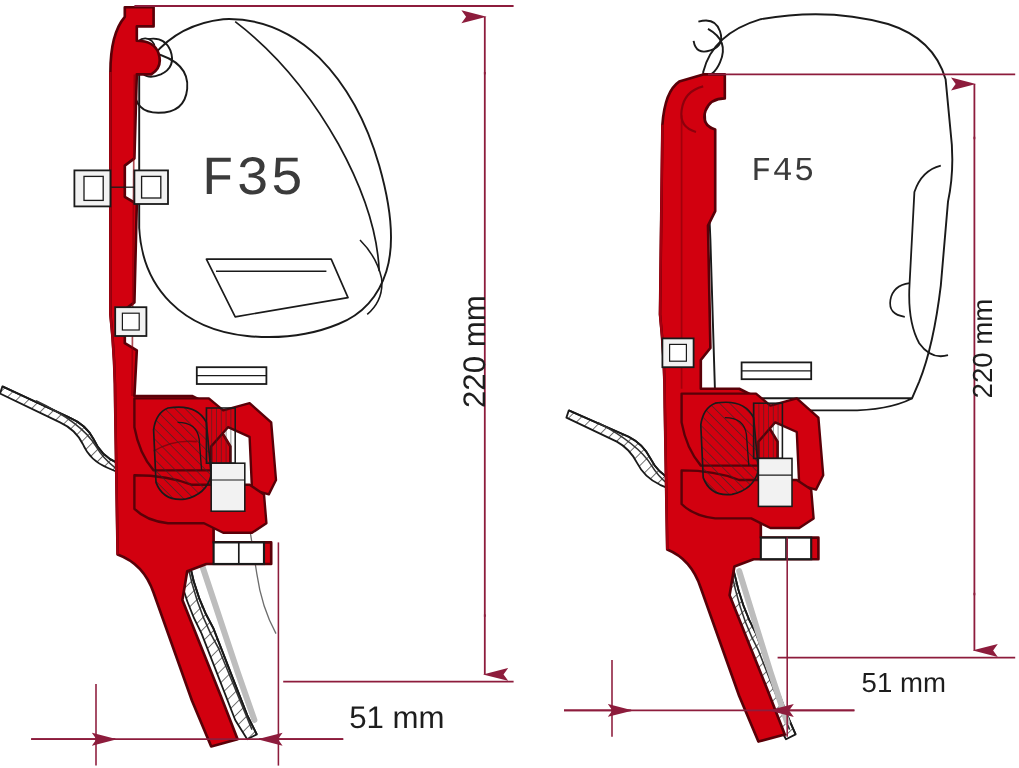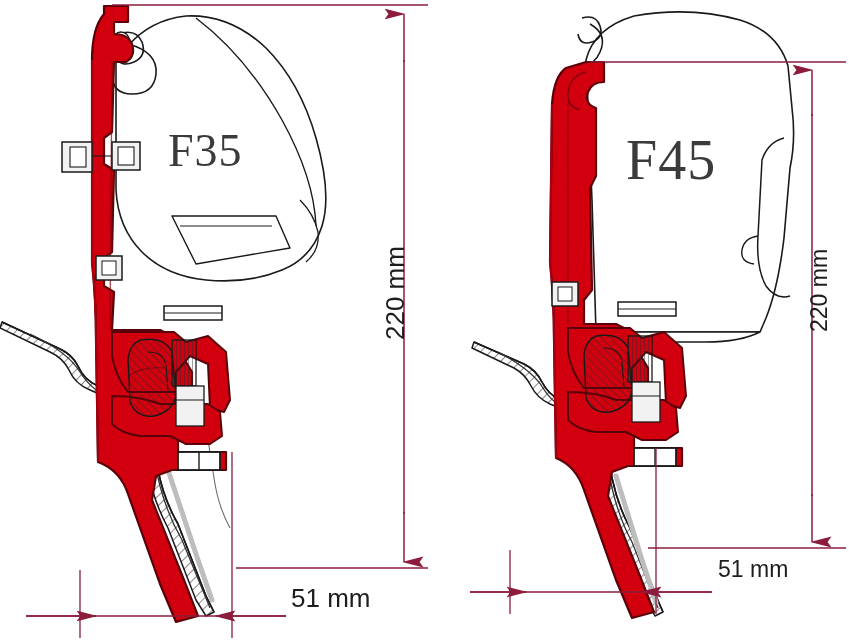--- a/index.html
+++ b/index.html
@@ -1,29 +1,29 @@
 <!DOCTYPE html>
 <html><head>
 <meta charset="utf-8">
 <style>
   html,body{margin:0;padding:0;background:#ffffff;}
   body{width:849px;height:640px;overflow:hidden;font-family:"Liberation Sans",sans-serif;}
   #stage{position:relative;width:849px;height:640px;background:#fff;}
   svg.draw{position:absolute;left:0;top:0;width:849px;height:640px;}
   .model-label{
     position:absolute;
-    font-family:Liberation Serif, serif;
+    font-family:Liberation Mono, monospace;
     font-weight:400;
     color:#3b3b3b;
     letter-spacing:1px;
     white-space:nowrap;
     pointer-events:none;
   }
   #label-f35{left:168px;top:124px;font-size:46px;}
-  #label-f45{left:626px;top:128px;font-size:56px;}
+  #label-f45{left:626px;top:128px;font-size:28px;}
   .dim-label{
     position:absolute;
     font-family:"Liberation Sans",sans-serif;
     color:#1d1d1d;
     white-space:nowrap;
   }
   .dim-vert{
     transform-origin:0 0;
     transform:rotate(-90deg);
   }

